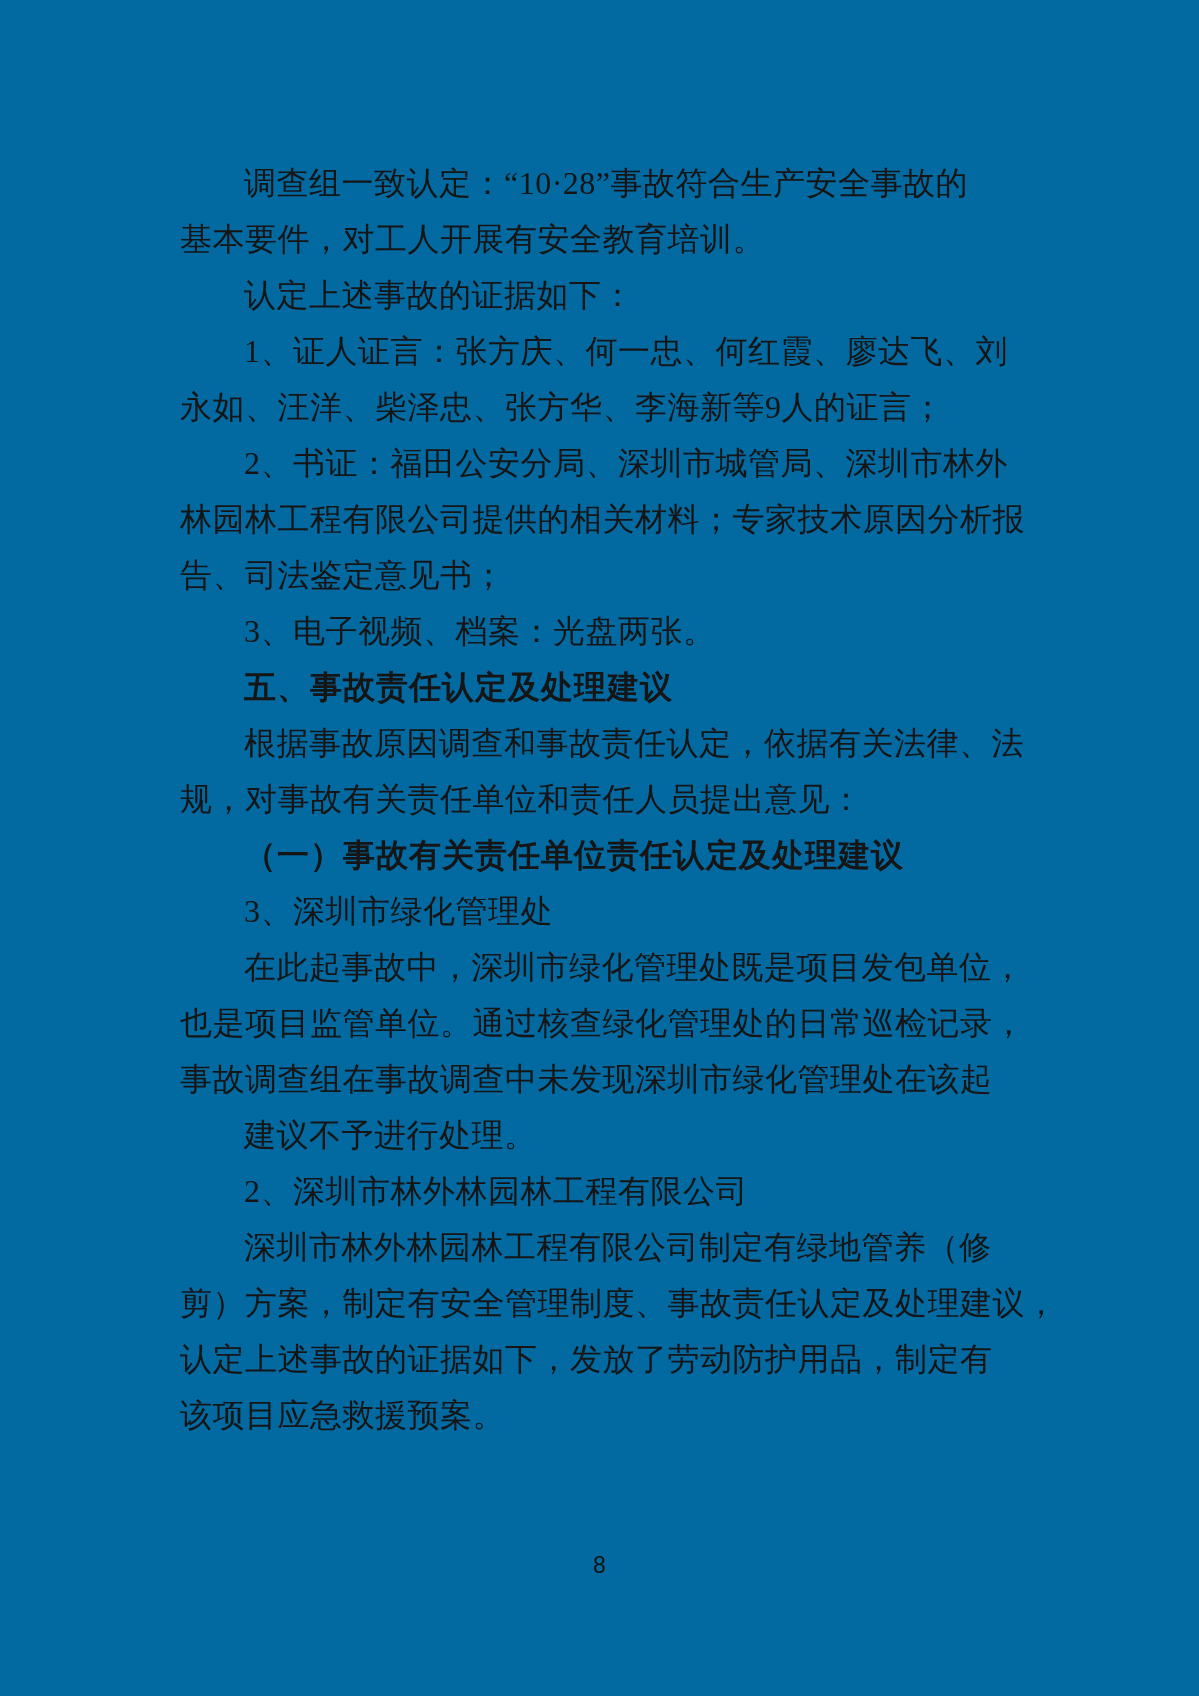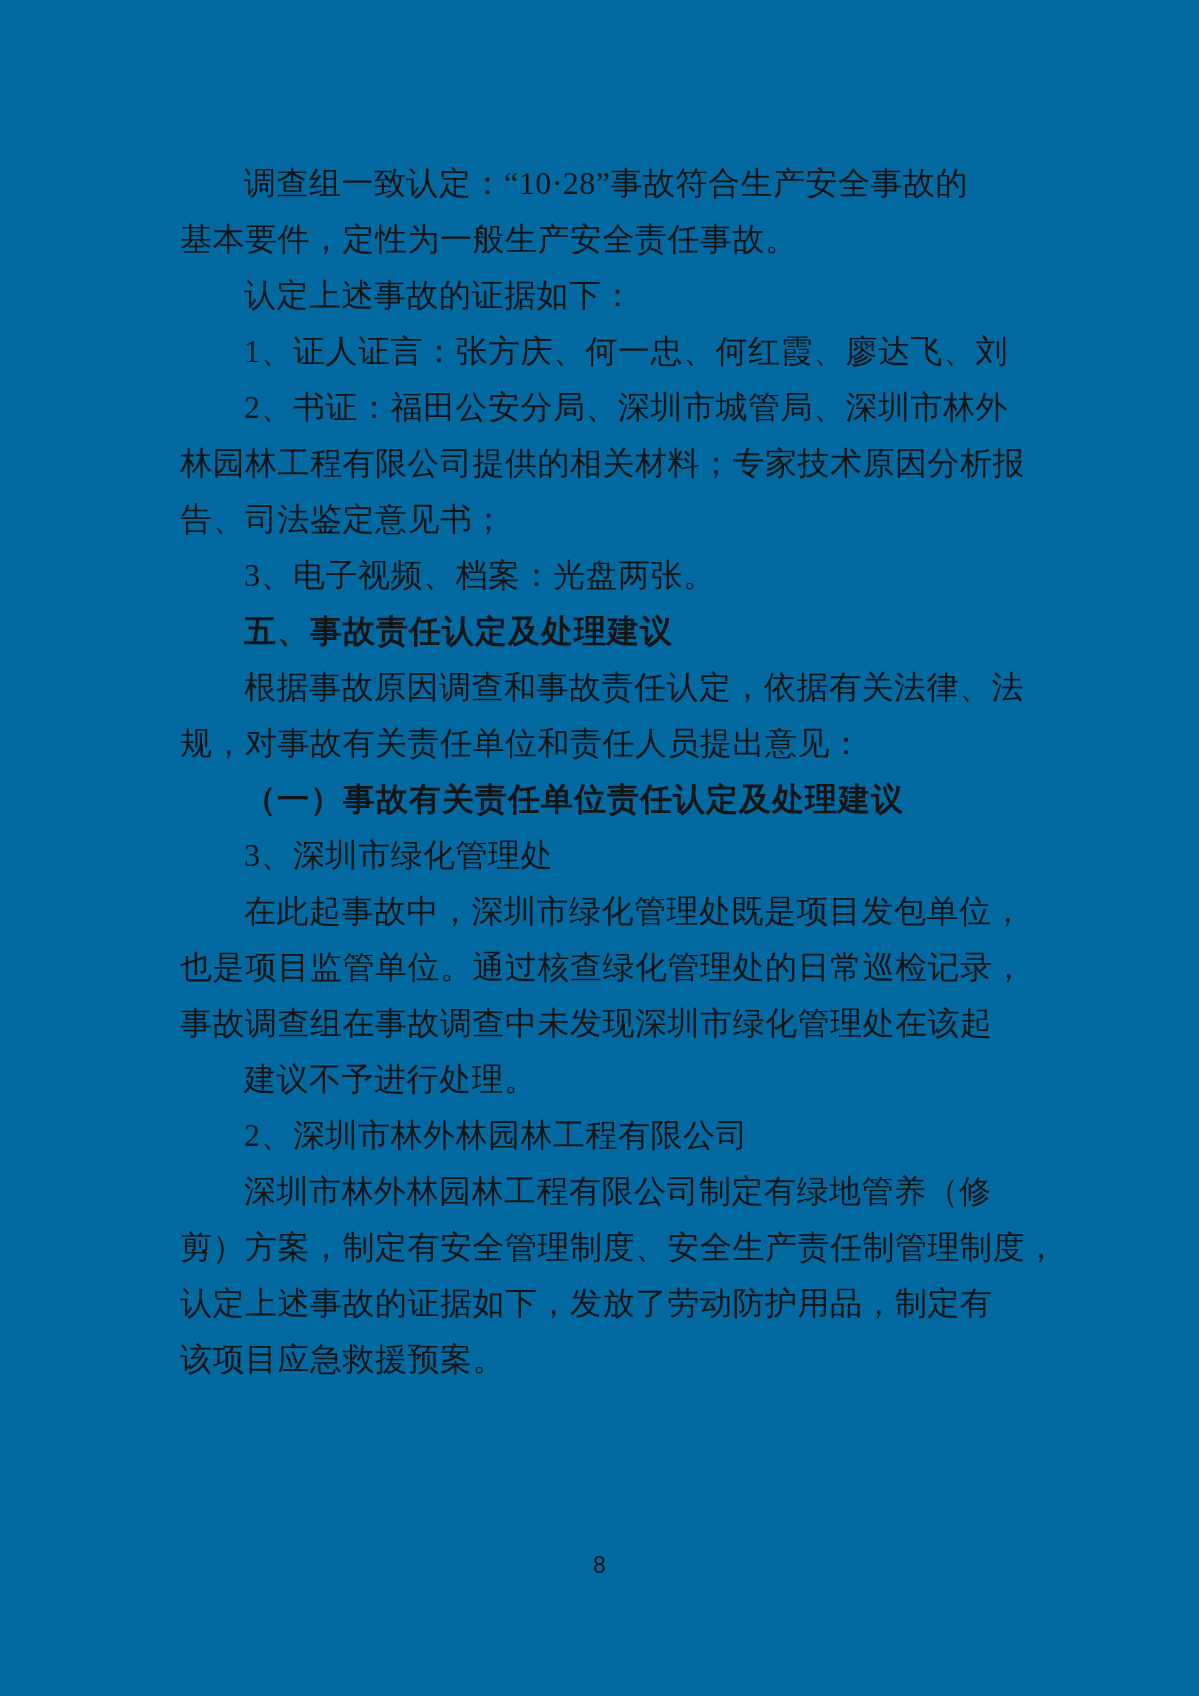--- a/index.html
+++ b/index.html
@@ -50,36 +50,37 @@
     font-family: "Liberation Sans", "DejaVu Sans", sans-serif;
     color: #111111;
   }
 </style>
 </head>
 <body>
 
 <div class="page">
   <div class="content">
       <div class="line indent">调查组一致认定：“10·28”事故符合生产安全事故的</div>
-      <div class="line">基本要件，定性为一般生产安全责任事故。</div>
+      <div class="line">基本要件，对工人开展有安全教育培训。</div>
       <div class="line indent">认定上述事故的证据如下：</div>
       <div class="line indent">1、证人证言：张方庆、何一忠、何红霞、廖达飞、刘</div>
+      <div class="line">永如、汪洋、柴泽忠、张方华、李海新等9人的证言；</div>
       <div class="line indent">2、书证：福田公安分局、深圳市城管局、深圳市林外</div>
       <div class="line">林园林工程有限公司提供的相关材料；专家技术原因分析报</div>
       <div class="line">告、司法鉴定意见书；</div>
       <div class="line indent">3、电子视频、档案：光盘两张。</div>
       <div class="line indent bold">五、事故责任认定及处理建议</div>
       <div class="line indent">根据事故原因调查和事故责任认定，依据有关法律、法</div>
       <div class="line">规，对事故有关责任单位和责任人员提出意见：</div>
       <div class="line indent bold">（一）事故有关责任单位责任认定及处理建议</div>
       <div class="line indent">3、深圳市绿化管理处</div>
       <div class="line indent">在此起事故中，深圳市绿化管理处既是项目发包单位，</div>
       <div class="line">也是项目监管单位。通过核查绿化管理处的日常巡检记录，</div>
       <div class="line">事故调查组在事故调查中未发现深圳市绿化管理处在该起</div>
       <div class="line indent">建议不予进行处理。</div>
       <div class="line indent">2、深圳市林外林园林工程有限公司</div>
       <div class="line indent">深圳市林外林园林工程有限公司制定有绿地管养（修</div>
-      <div class="line">剪）方案，制定有安全管理制度、安全生产责任制管理制度，</div>
+      <div class="line">剪）方案，制定有安全管理制度、事故责任认定及处理建议，</div>
       <div class="line">认定上述事故的证据如下，发放了劳动防护用品，制定有</div>
       <div class="line">该项目应急救援预案。</div>
     </div>
   <div class="footer">8</div>
 </div>
 
 </body></html>

